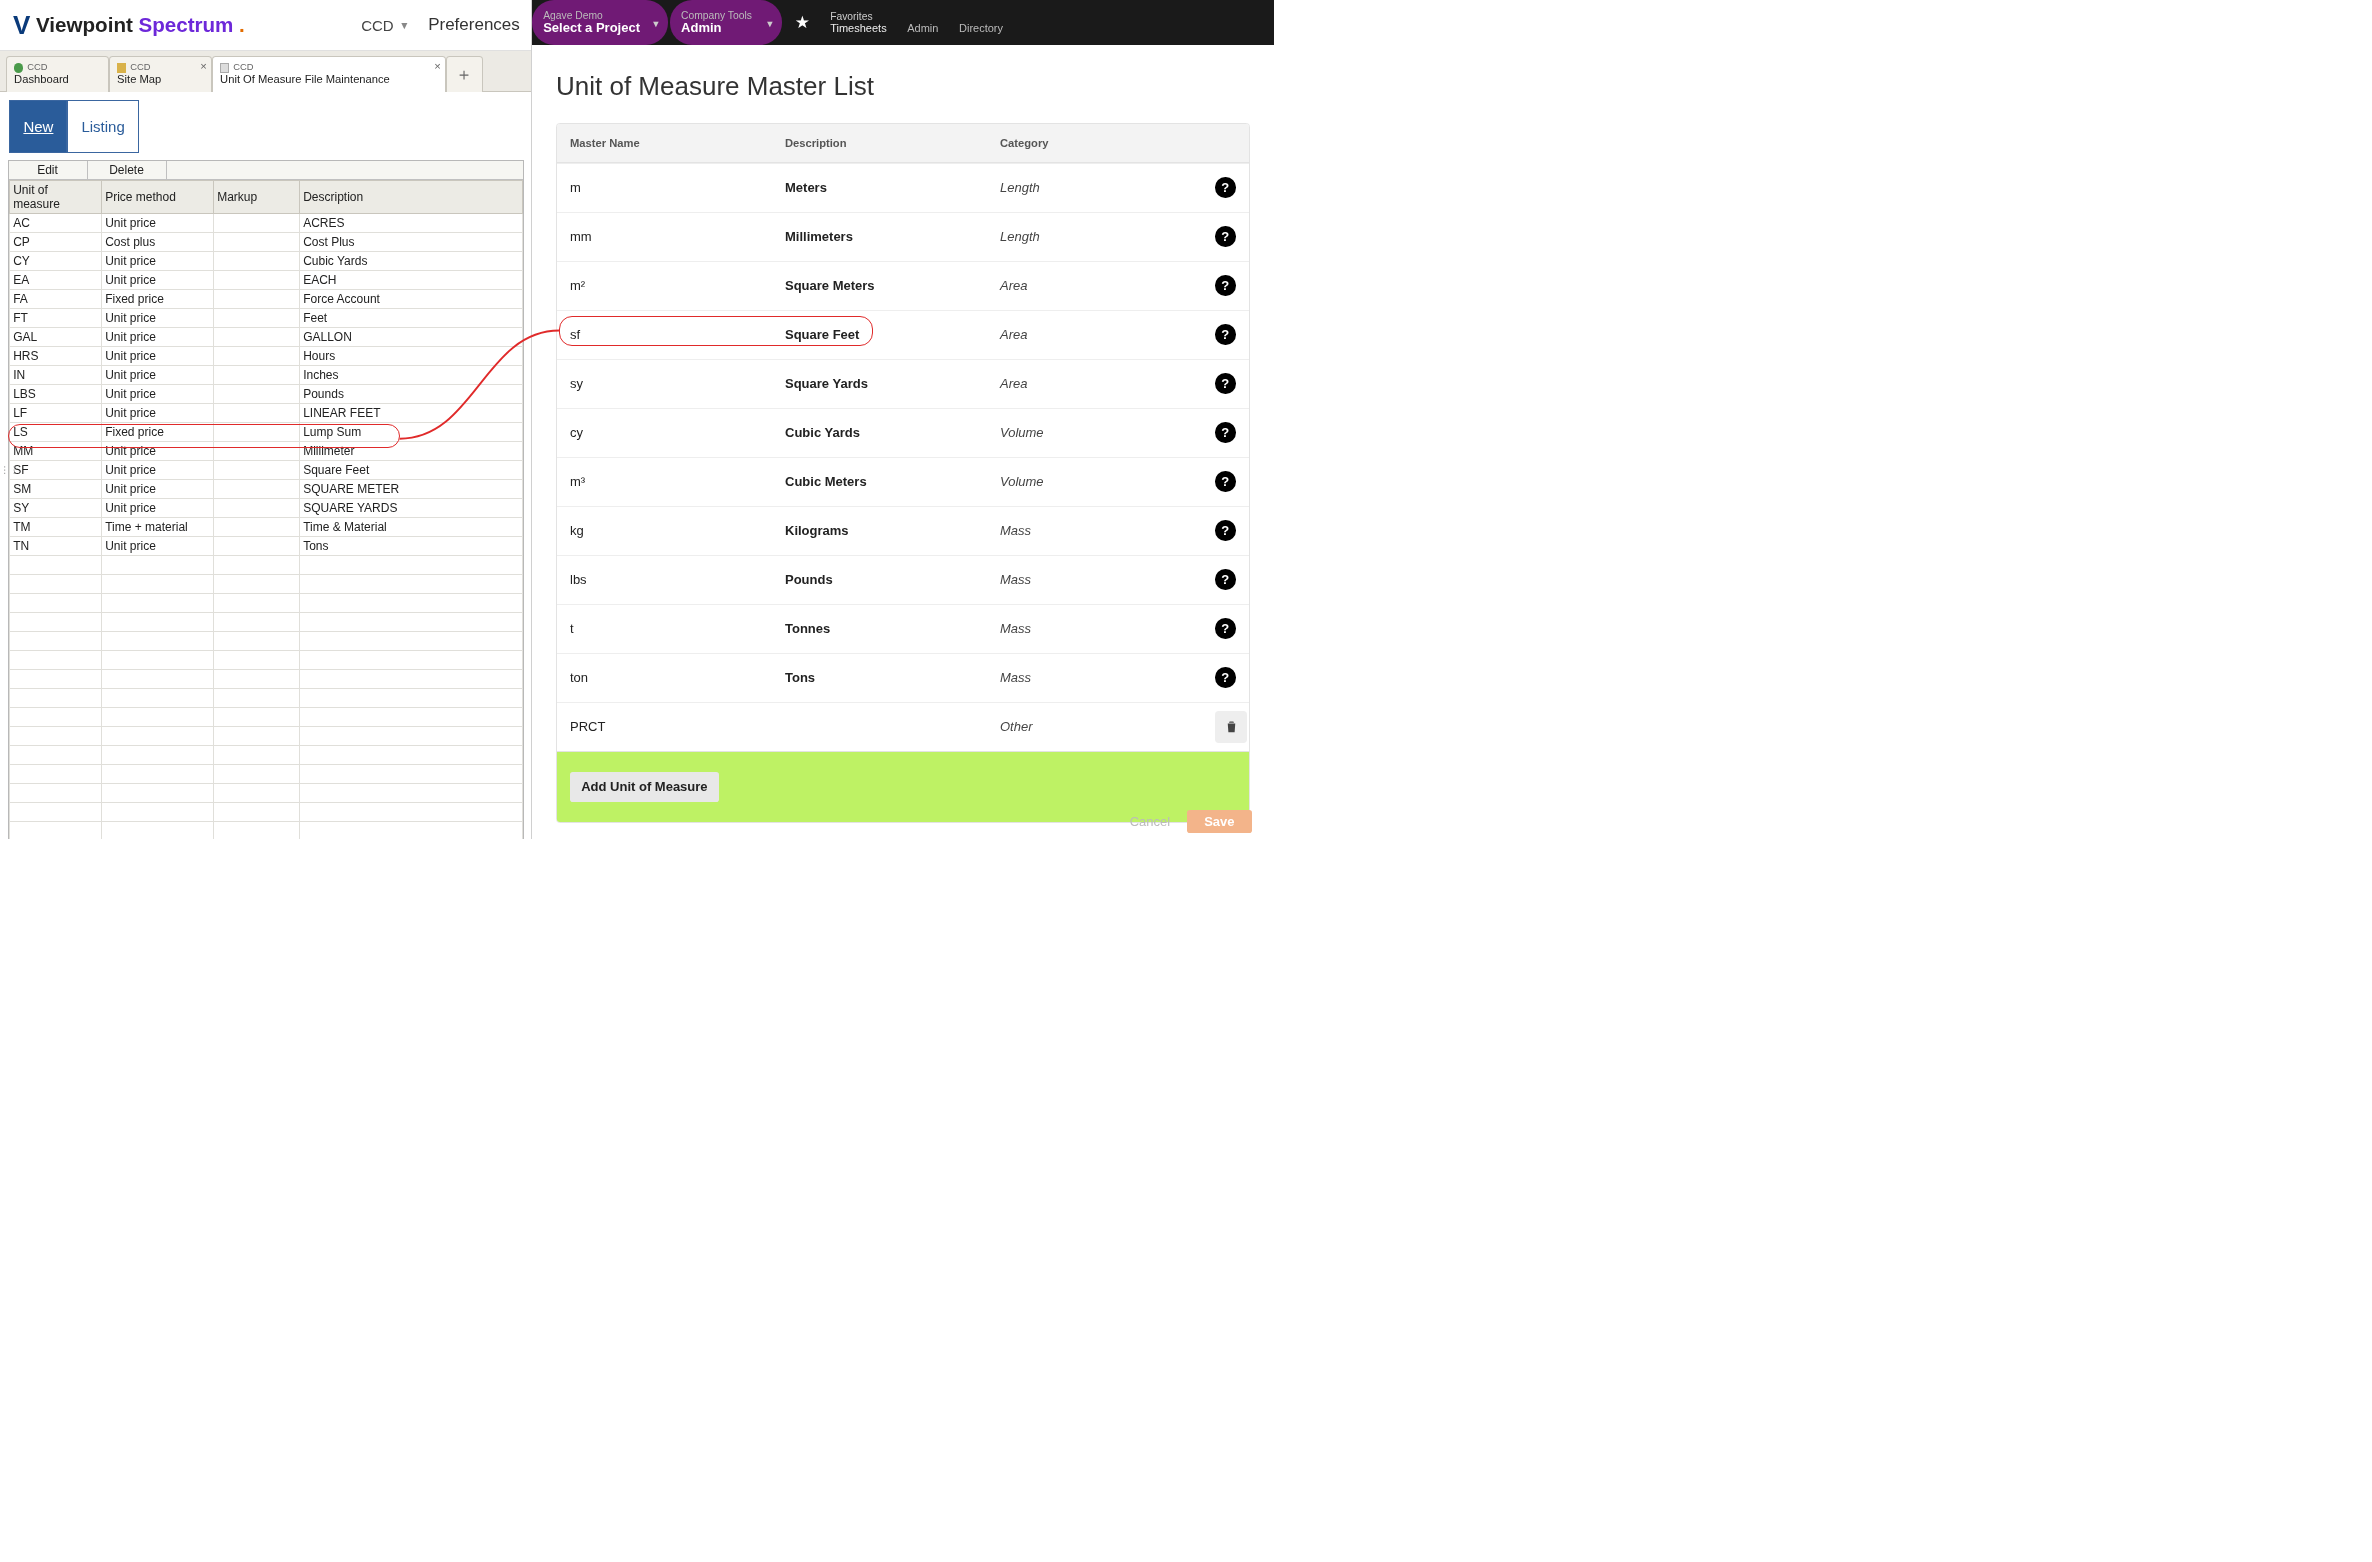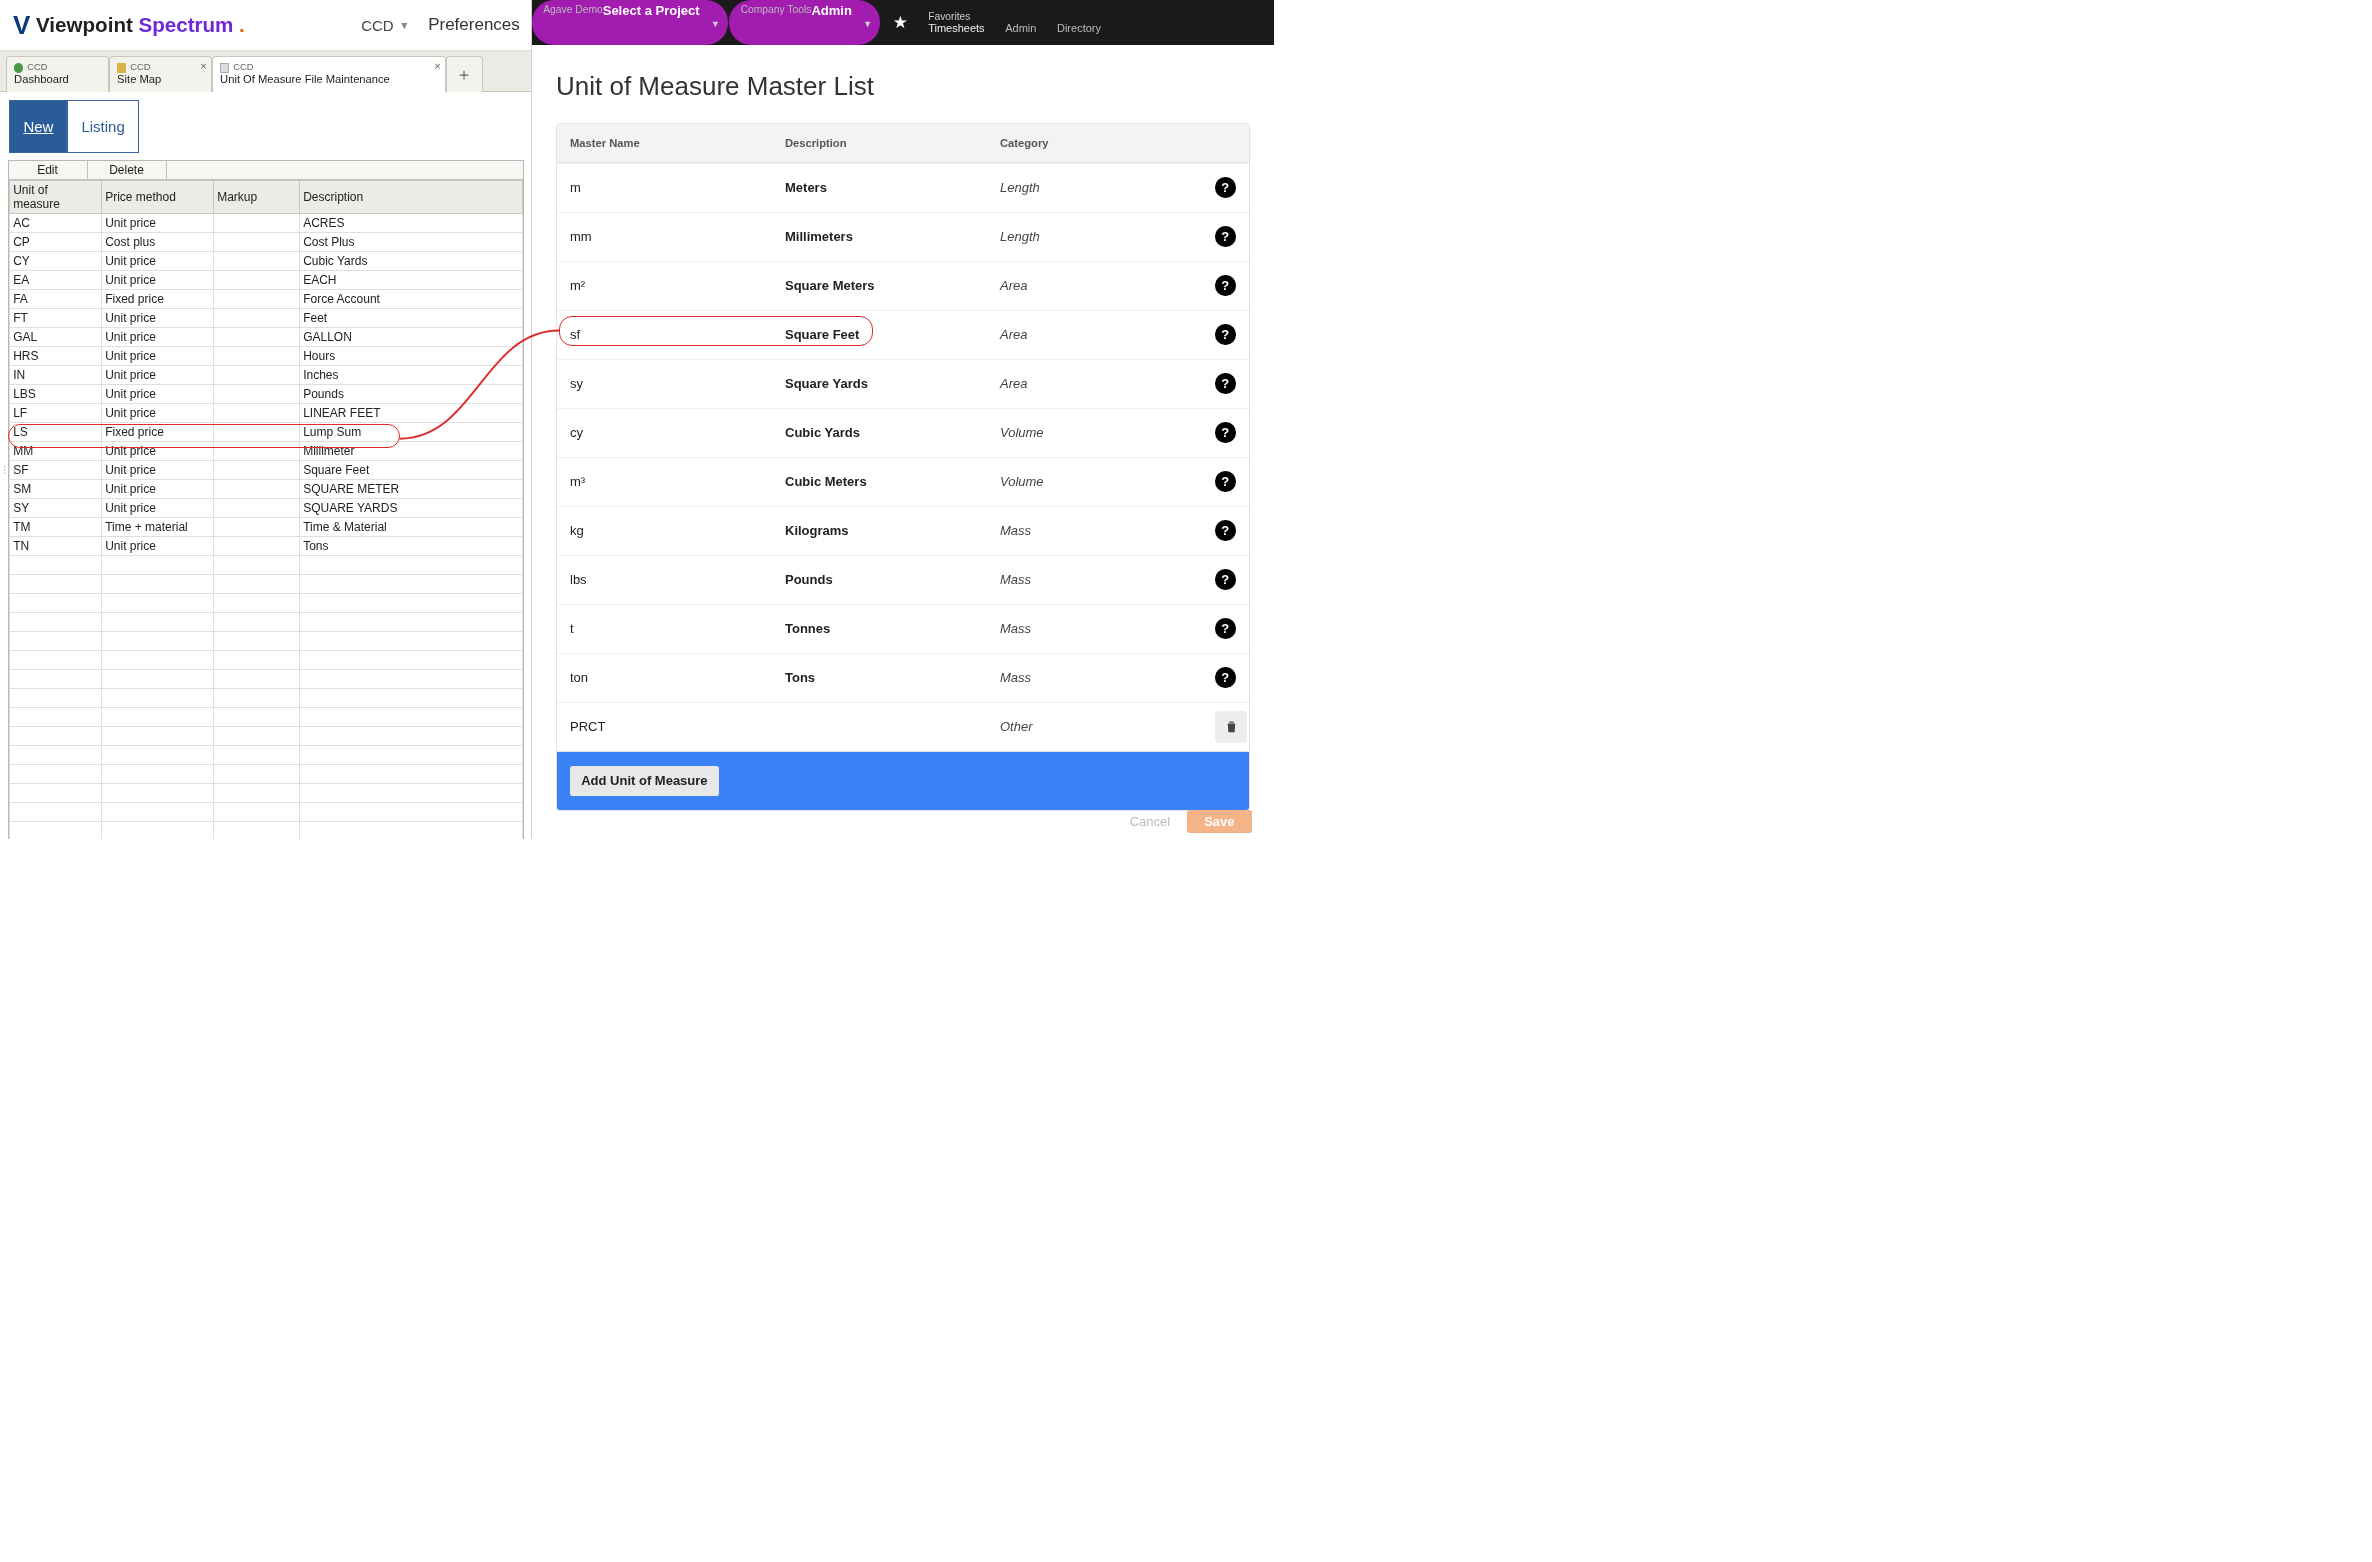--- a/index.html
+++ b/index.html
@@ -175,23 +175,23 @@
   }
   .top-nav {
     height: 45px;
     background: #1a1a1a;
     color: #ddd;
     display: flex;
     align-items: stretch;
     font-size: 12px;
   }
   .nav-drop {
-    display:flex; flex-direction:row; justify-content:center;
+    display:flex; flex-direction:column; justify-content:center;
     padding: 3.7px 28px 3.7px 11.2px;
-    background:#a21caf;
+    background:#701a75;
     margin-right:1.9px;
     position:relative;
     min-width:112px;
     border-radius:22px;
   }
   .nav-drop .nd-top { font-size:10.3px; color:#bbb; line-height:1.1;}
   .nav-drop .nd-bot { font-size:13px; color:#fff; font-weight:600; line-height:1.1;}
   .nav-drop .caret {
     position:absolute; right:7.5px; top:50%; transform:translateY(-50%);
     font-size:9.4px; color:#ccc;
@@ -247,22 +247,22 @@
     font-weight:700;
   }
   .trash-btn {
     width:32px; height:32px;
     background:#eee;
     border-radius:3.7px;
     display:flex; align-items:center; justify-content:center;
     color:#444;
   }
   .mt-footer{
-    background:#3b82f6;
-    padding:14px 13px;
+    background:#bef264;
+    padding:20px 13px;
     border-top:0.9px solid #e3e3e3;
   }
   .add-btn{
     background:#e8e8e8;
     border-radius:2.8px;
     padding:7.5px 11.2px;
     font-weight:600;
     display:inline-block;
   }
 

